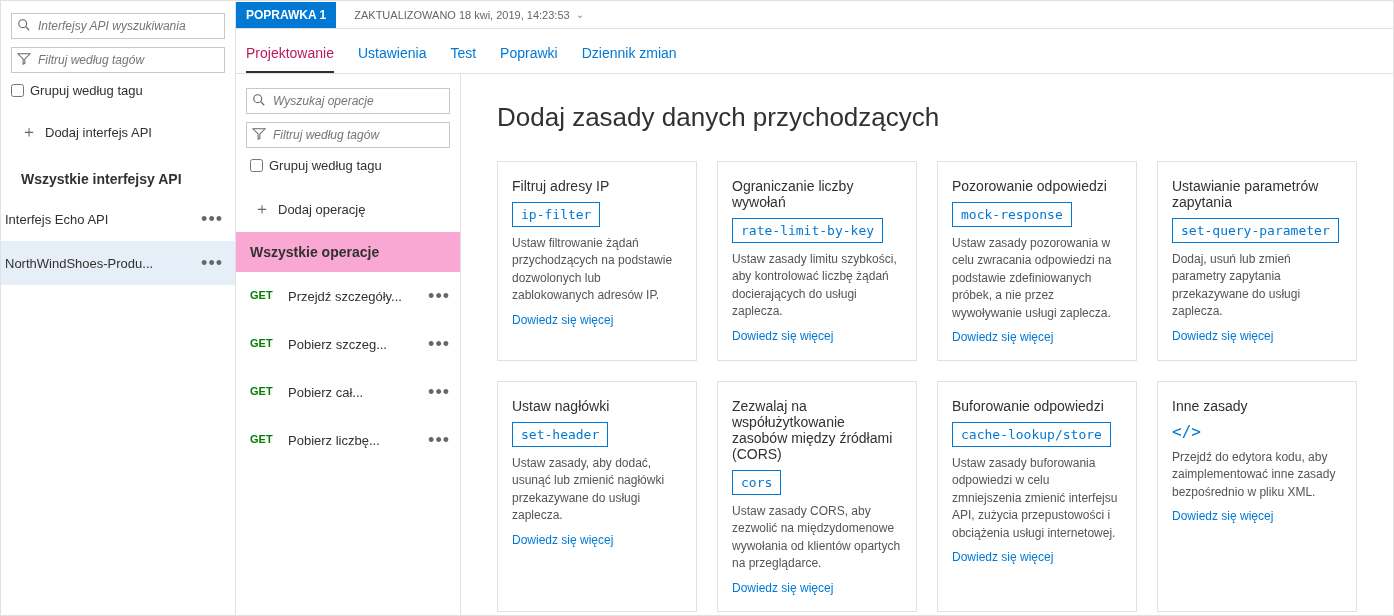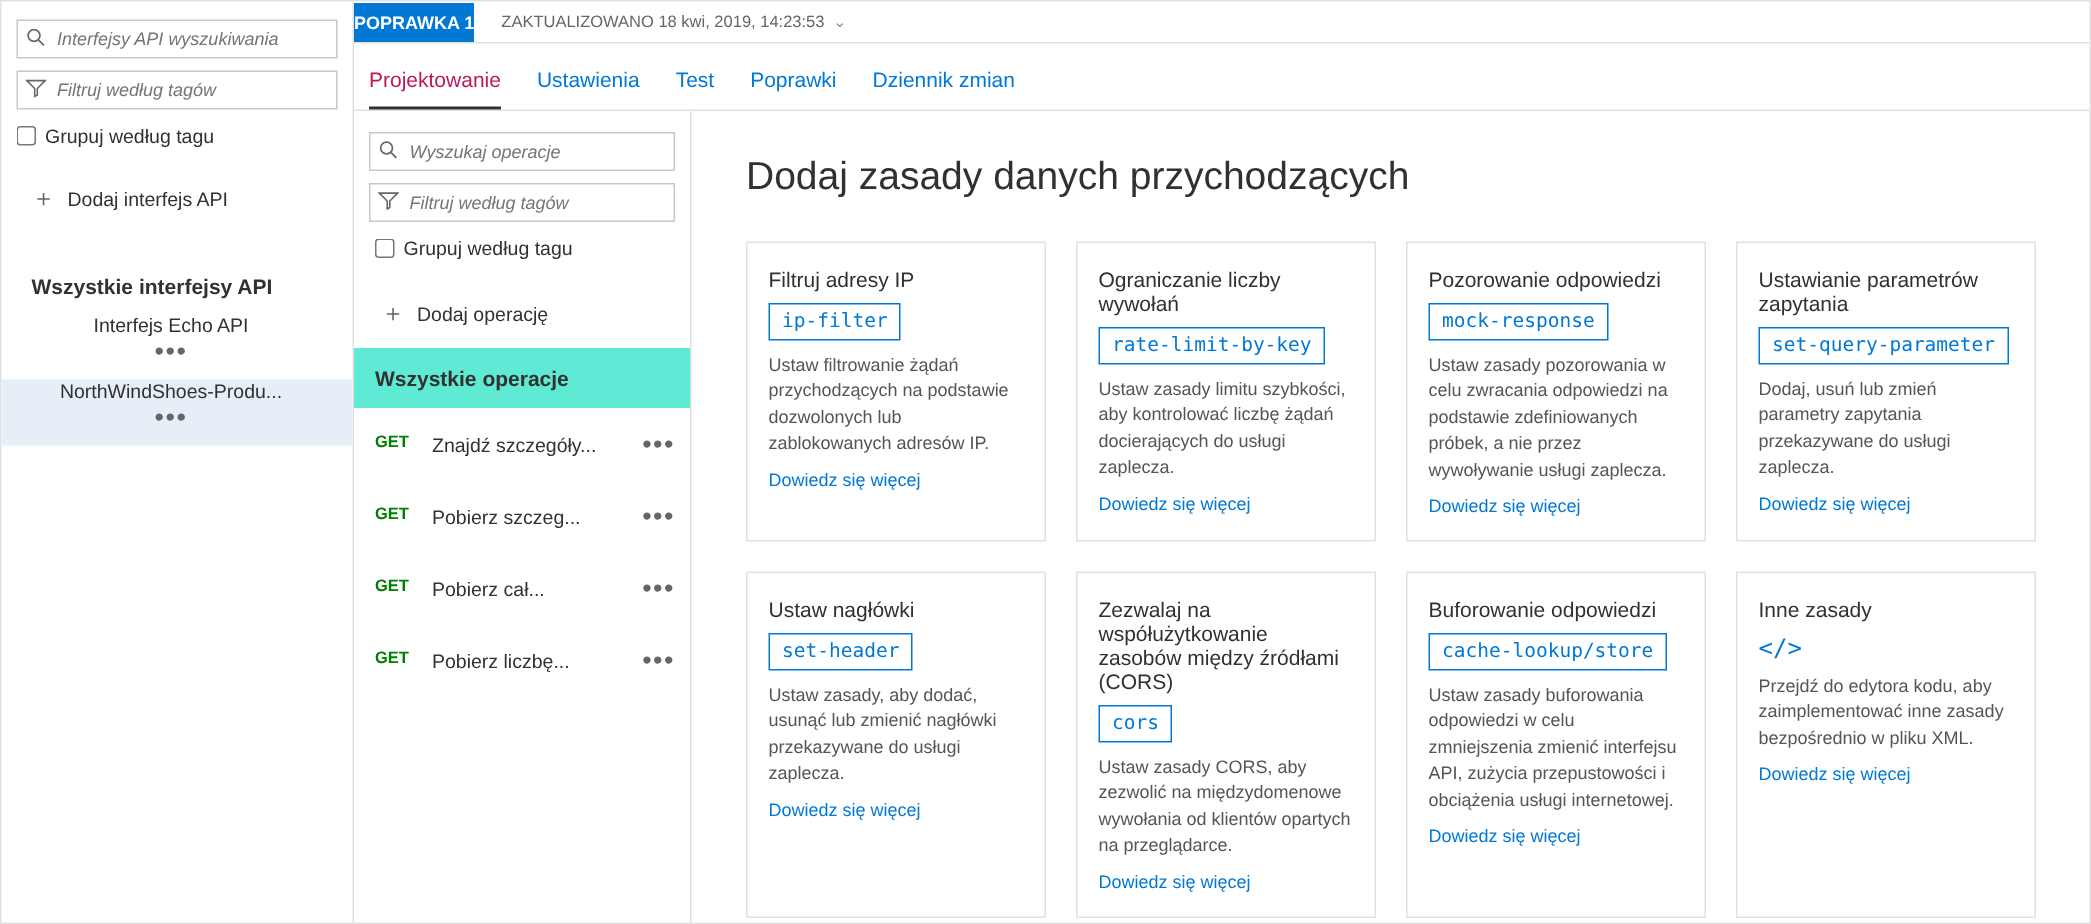--- a/index.html
+++ b/index.html
@@ -6,43 +6,43 @@
 body { font-family: "Segoe UI", Arial, sans-serif; font-size: 13px; color: #323130; background: #fff; width: 1394px; height: 616px; overflow: hidden; }
 .app { display: flex; height: 616px; border: 1px solid #e1e1e1; }
 .sidebar { width: 240px; border-right: 1px solid #e1e1e1; display: flex; flex-direction: column; padding-top: 8px; }
 .search-row { margin: 4px 10px; position: relative; }
 .search-row input { width: 100%; height: 26px; padding: 2px 6px 2px 26px; border: 1px solid #c8c8c8; font-style: italic; color: #666; font-size: 12px; }
 .search-row .icn { position: absolute; left: 6px; top: 5px; color: #666; }
 .checkbox-row { margin: 6px 10px 10px 10px; display: flex; align-items: center; gap: 6px; font-size: 13px; color: #323130; }
 .checkbox-row input { width: 13px; height: 13px; }
 .add-api { margin: 14px 10px 14px 20px; display: flex; align-items: center; gap: 8px; color: #323130; cursor: pointer; }
 .add-api .plus { font-size: 16px; color: #666; }
-.section-title { font-weight: 600; font-size: 14px; margin: 26px 10px 10px 20px; }
-.api-item { display: flex; align-items: center; justify-content: flex-start; height: 44px; padding: 0 12px 0 4px; cursor: pointer; flex-direction: column; }
+.section-title { font-weight: 600; font-size: 14px; margin: 14px 10px 10px 20px; }
+.api-item { display: flex; align-items: center; justify-content: space-between; height: 44px; padding: 0 12px 0 4px; cursor: pointer; }
 .api-item.selected { background: #e6eef7; }
 .api-item .dots { color: #666; font-size: 18px; letter-spacing: 1px; }
 .api-item .name { overflow: hidden; white-space: nowrap; text-overflow: ellipsis; max-width: 150px; }
 
 .main { flex: 1; display: flex; flex-direction: column; }
 .topbar { height: 28px; display: flex; align-items: center; border-bottom: 1px solid #e1e1e1; }
-.revision-badge { background: #0078d4; color: #fff; font-weight: 600; font-size: 12px; padding: 6px 0; }
+.revision-badge { background: #0078d4; color: #fff; font-weight: 600; font-size: 12px; padding: 6px 10px; }
 .updated { color: #666; font-size: 11px; margin-left: 18px; display: flex; align-items: center; gap: 6px; }
 .updated .chev { font-size: 10px; color: #888; }
 
 .tabs { display: flex; gap: 24px; padding: 10px 10px 0 10px; border-bottom: 1px solid #e1e1e1; }
 .tab { padding: 6px 0 10px 0; cursor: pointer; color: #0078d4; font-size: 14px; }
 .tab.active { color: #be185d; border-bottom: 2px solid #323130; font-weight: 400; }
 
 .workspace { flex: 1; display: flex; overflow: hidden; }
 .ops-panel { width: 225px; border-right: 1px solid #e1e1e1; display: flex; flex-direction: column; padding-top: 10px; }
 .ops-panel .search-row { margin: 4px 10px; }
 .ops-panel .checkbox-row { margin: 6px 10px 10px 14px; }
 .ops-panel .add-op { margin: 16px 10px 12px 18px; display: flex; align-items: center; gap: 8px; cursor: pointer; }
 .ops-panel .add-op .plus { font-size: 16px; color: #666; }
-.all-ops { background: #5eead4; font-weight: 600; padding: 12px 14px; font-size: 14px; }
+.all-ops { background: #f9a8d4; font-weight: 600; padding: 12px 14px; font-size: 14px; }
 .op-row { display: flex; align-items: center; justify-content: space-between; height: 48px; padding: 0 10px 0 14px; cursor: pointer; border-bottom: 0; }
 .op-row .left { display: flex; align-items: flex-start; gap: 10px; overflow: hidden; }
 .op-row .method { color: #008000; font-size: 11px; font-weight: 600; width: 28px; }
 .op-row .opname { overflow: hidden; white-space: nowrap; text-overflow: ellipsis; max-width: 120px; font-size: 13px; }
 .op-row .dots { color: #666; font-size: 18px; letter-spacing: 1px; }
 
 .content { flex: 1; padding: 28px 36px; overflow: auto; }
 .content h1 { font-size: 26px; font-weight: 400; margin-bottom: 28px; }
 .cards { display: grid; grid-template-columns: repeat(4, 200px); gap: 20px; }
 .card { border: 1px solid #e1e1e1; padding: 16px 14px; display: flex; flex-direction: column; gap: 8px; }
@@ -138,21 +138,21 @@
         </label>
         <div class="add-op">
           <span class="plus">＋</span>
           <span>Dodaj operację</span>
         </div>
         <div class="all-ops">Wszystkie operacje</div>
 
         <div class="op-row">
           <div class="left">
             <span class="method">GET</span>
-            <span class="opname">Znajdź szczegóły...</span>
+            <span class="opname">Przejdź szczegóły...</span>
           </div>
           <span class="dots">•••</span>
         </div>
         <div class="op-row">
           <div class="left">
             <span class="method">GET</span>
             <span class="opname">Pobierz szczeg...</span>
           </div>
           <span class="dots">•••</span>
         </div>

